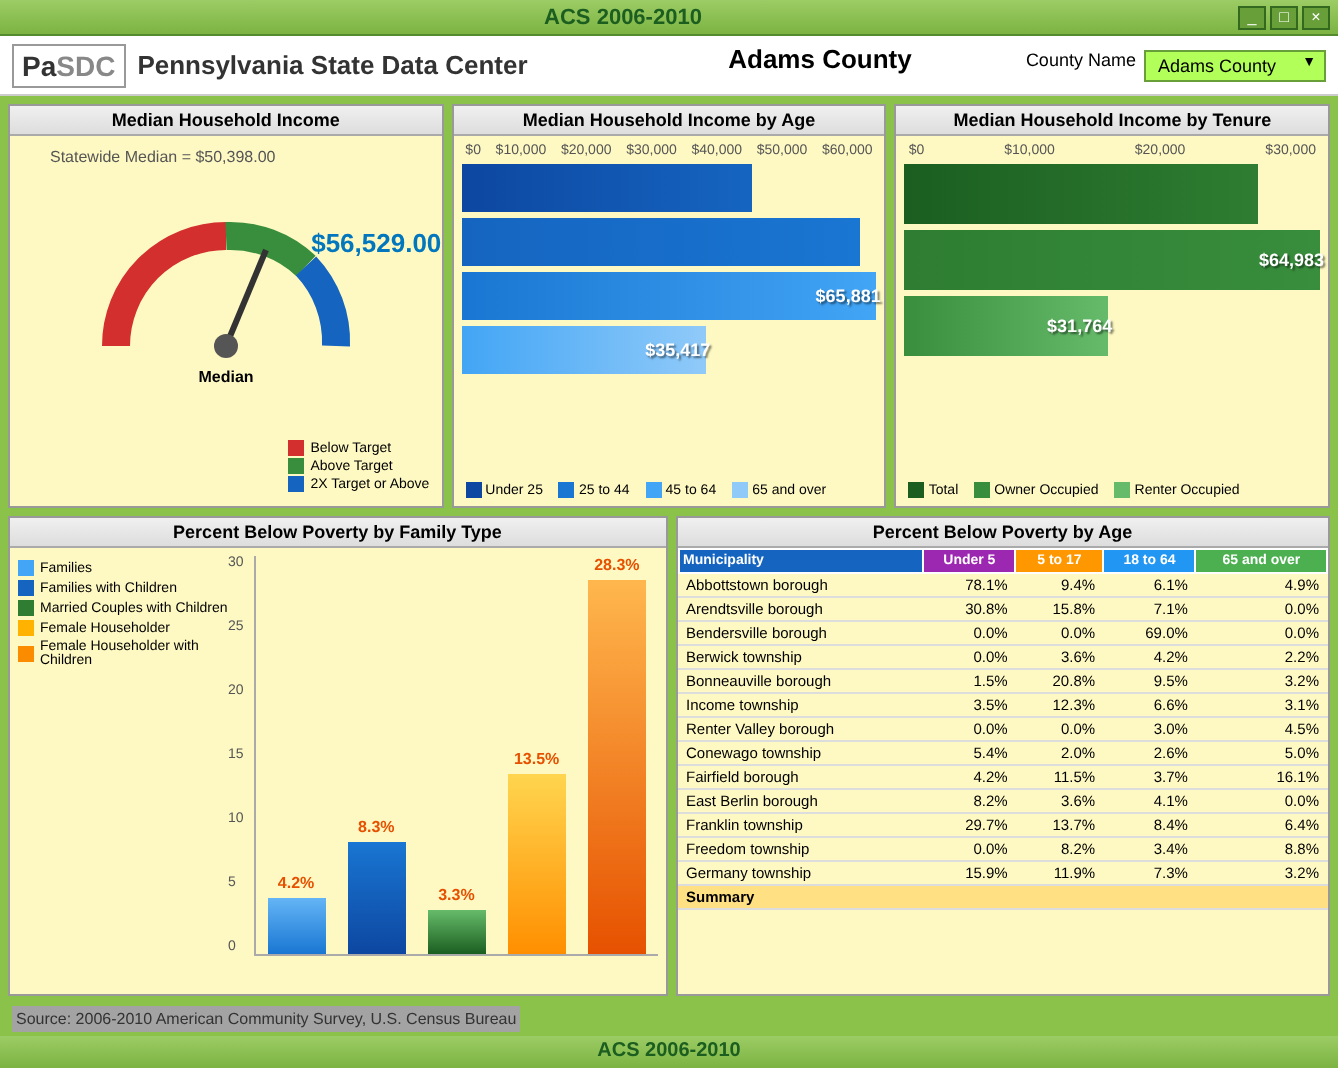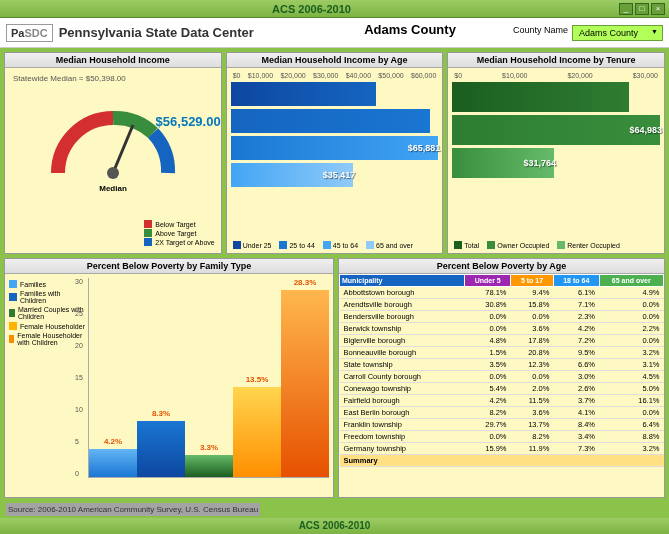--- a/index.html
+++ b/index.html
@@ -2,54 +2,54 @@
 <html><head>
 <meta charset="utf-8">
 <style>
 *{box-sizing:border-box;margin:0;padding:0;font-family:Arial,sans-serif}
 body{background:#8bc34a;width:669px;height:534px;overflow:hidden;font-size:9px}
 .titlebar{background:linear-gradient(#9ccc65,#7cb342);height:18px;display:flex;align-items:center;padding:0 4px;border-bottom:1px solid #558b2f}
 .title-center{flex:1;text-align:center;color:#1b5e20;font-weight:bold;font-size:11px}
 .win-btns{display:flex;gap:2px}
 .win-btn{width:14px;height:12px;background:#689f38;border:1px solid #33691e;font-size:8px;text-align:center;line-height:10px;color:#fff}
 .header{background:#fff;display:flex;align-items:center;padding:2px 6px;border-bottom:1px solid #ccc;height:30px}
-.logo{border:1px solid #999;padding:2px 4px;font-weight:bold;font-size:11px;margin-right:6px}
+.logo{border:1px solid #999;padding:2px 4px;font-weight:bold;font-size:14px;margin-right:6px}
 .logo .pa{color:#333}.logo .sdc{color:#888}
 .header-title{font-size:13px;font-weight:bold;color:#333}
 .county-sel{margin-left:auto;display:flex;align-items:flex-start;gap:4px;font-size:9px}
 .county-dd{background:#b2ff59;border:1px solid #689f38;padding:2px 24px 2px 6px;font-size:9px;position:relative}
 .county-dd::after{content:"▼";position:absolute;right:4px;font-size:7px}
 .subheader{background:#fff;text-align:center;font-weight:bold;font-size:13px;padding:2px;position:absolute;top:20px;left:340px;width:140px}
 .content{padding:4px;display:flex;flex-direction:column;gap:4px;height:calc(100% - 48px)}
 .row{display:flex;gap:4px}
 .panel{background:#fef9c3;border:1px solid #999;display:flex;flex-direction:column}
 .panel-title{background:linear-gradient(#f0f0f0,#ddd);border-bottom:1px solid #aaa;text-align:center;font-weight:bold;font-size:9px;padding:2px}
 .gauge-panel{width:218px;height:202px}
 .gauge-body{flex:1;position:relative;padding:4px}
-.statewide{font-size:8px;color:#555;margin:2px 0 0 4px}
+.statewide{font-size:8px;color:#555;margin:2px 0 0 16px}
 .gauge-svg{display:block;margin:0 auto}
 .gauge-val{position:absolute;top:46px;left:0;right:0;text-align:right;font-size:13px;font-weight:bold;color:#0277bd}
 .gauge-legend{position:absolute;right:6px;bottom:6px;font-size:7px}
 .gauge-legend div{display:flex;align-items:center;gap:3px;margin:1px 0}
 .sq{width:8px;height:8px;display:inline-block}
 .age-panel{width:218px;height:202px}
 .tenure-panel{width:218px;height:202px}
 .hbar-body{flex:1;padding:4px;position:relative}
 .axis-labels{display:flex;justify-content:space-between;font-size:7px;color:#555;padding:0 2px}
 .hbar{height:24px;margin:3px 0;position:relative;display:flex;align-items:center}
 .hbar-fill{height:100%;position:relative;display:flex;align-items:center;justify-content:flex-end;padding-right:4px;color:#fff;font-weight:bold;font-size:8px}
 .hbar-label{position:absolute;right:-2px;color:#fff;font-weight:bold;font-size:9px;text-shadow:1px 1px 1px rgba(0,0,0,0.5)}
 .hbar-legend{position:absolute;bottom:4px;left:6px;right:6px;font-size:7px;display:flex;flex-wrap:wrap;gap:2px 8px}
 .hbar-legend div{display:flex;align-items:center;gap:2px}
 .poverty-panel{width:330px;height:240px}
 .poverty-body{flex:1;display:flex;padding:4px}
 .pv-legend{width:118px;font-size:7px}
 .pv-legend div{display:flex;align-items:center;gap:3px;margin:2px 0}
 .pv-chart{flex:1;display:flex;align-items:flex-end;justify-content:space-around;border-left:1px solid #aaa;border-bottom:1px solid #aaa;position:relative;height:200px}
-.pv-bar{width:48px;position:relative}
+.pv-bar{width:29px;position:relative}
 .pv-bar-val{position:absolute;top:-12px;left:0;right:0;text-align:center;font-size:8px;font-weight:bold;color:#e65100}
 .pv-yaxis{position:absolute;left:-14px;top:0;bottom:0;display:flex;flex-direction:column;justify-content:space-between;font-size:7px;color:#555}
 .table-panel{width:328px;height:240px}
 .table-body{flex:1;overflow:auto;font-size:7.5px}
 table{width:100%;border-collapse:collapse}
 th{background:#1565c0;color:#fff;padding:2px;text-align:center;font-size:7px;border:1px solid #fff}
 th.muni{background:#1565c0;text-align:left}
 th.c1{background:#9c27b0}th.c2{background:#ff9800}th.c3{background:#2196f3}th.c4{background:#4caf50}
 td{padding:1px 4px;border-bottom:1px solid #ddd;text-align:right}
 td:first-child{text-align:left}
@@ -282,53 +282,46 @@
                 <td>Arendtsville borough</td>
                 <td>30.8%</td>
                 <td>15.8%</td>
                 <td>7.1%</td>
                 <td>0.0%</td>
               </tr>
               <tr>
                 <td>Bendersville borough</td>
                 <td>0.0%</td>
                 <td>0.0%</td>
-                <td>2.3%</td>
+                <td>69.0%</td>
                 <td>0.0%</td>
               </tr>
               <tr>
                 <td>Berwick township</td>
                 <td>0.0%</td>
                 <td>3.6%</td>
                 <td>4.2%</td>
                 <td>2.2%</td>
-              </tr>
-              <tr>
-                <td>Biglerville borough</td>
-                <td>4.8%</td>
-                <td>17.8%</td>
-                <td>7.2%</td>
-                <td>0.0%</td>
               </tr>
               <tr>
                 <td>Bonneauville borough</td>
                 <td>1.5%</td>
                 <td>20.8%</td>
                 <td>9.5%</td>
                 <td>3.2%</td>
               </tr>
               <tr>
-                <td>State township</td>
+                <td>Income township</td>
                 <td>3.5%</td>
                 <td>12.3%</td>
                 <td>6.6%</td>
                 <td>3.1%</td>
               </tr>
               <tr>
-                <td>Carroll County borough</td>
+                <td>Renter Valley borough</td>
                 <td>0.0%</td>
                 <td>0.0%</td>
                 <td>3.0%</td>
                 <td>4.5%</td>
               </tr>
               <tr>
                 <td>Conewago township</td>
                 <td>5.4%</td>
                 <td>2.0%</td>
                 <td>2.6%</td>

